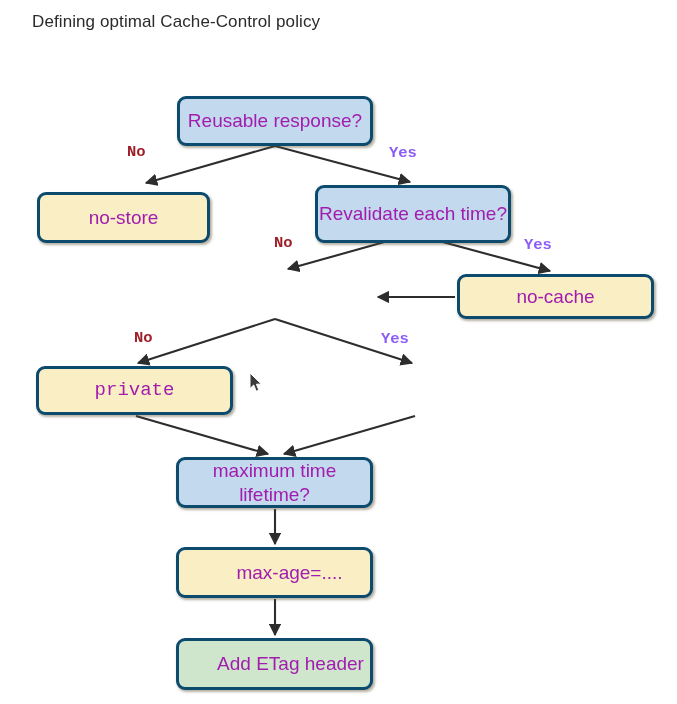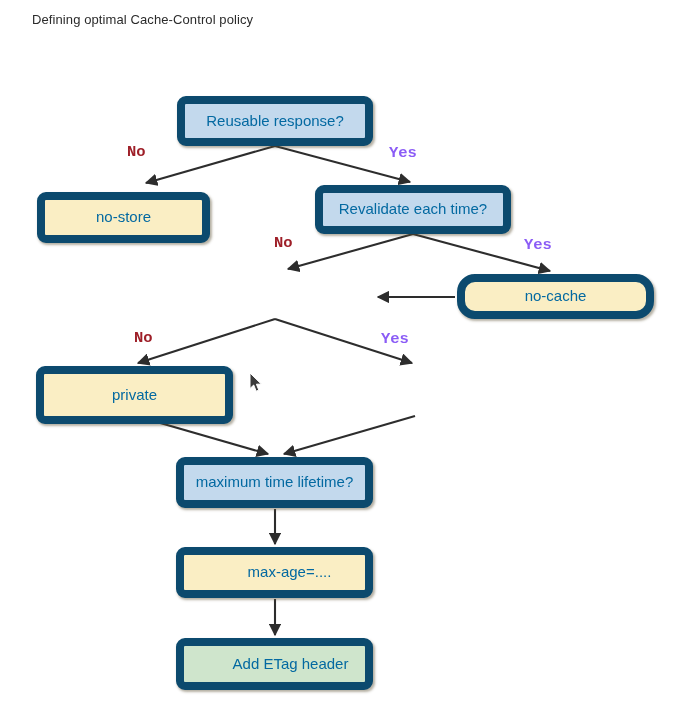--- a/index.html
+++ b/index.html
@@ -14,44 +14,44 @@
     position: relative;
     width: 677px;
     height: 704px;
     background: #ffffff;
     overflow: hidden;
   }
   #title {
     position: absolute;
     left: 32px;
     top: 12px;
-    font-size: 13px;
+    font-size: 17px;
     color: #2b2b2b;
     letter-spacing: 0.1px;
     white-space: nowrap;
   }
   svg#edges {
     position: absolute;
     left: 0;
     top: 0;
     width: 677px;
     height: 704px;
     pointer-events: none;
   }
   .node {
     position: absolute;
     box-sizing: border-box;
-    border: 8px solid #0c4a6e;
+    border: 3px solid #0c4a6e;
     border-radius: 9px;
     display: flex;
     align-items: center;
     justify-content: center;
     text-align: center;
-    font-size: 15px;
-    color: #0369a1;
+    font-size: 19px;
+    color: #a21caf;
     line-height: 1.25;
     box-shadow: 1.5px 2px 2.5px rgba(90,80,50,0.45);
     z-index: 2;
   }
   .node.decision { background: #c3d9ed; }
   .node.action   { background: #faeec4; }
   .node.final    { background: #cfe5cc; padding-left: 32px; }
 
   .elabel {
     position: absolute;
@@ -95,30 +95,30 @@
   </svg>
 
   <div class="node decision" style="left:177px;top:96px;width:196px;height:50px;">
     <span>Reusable response?</span>
   </div>
 
   <div class="node action" style="left:37px;top:192px;width:173px;height:51px;">
     <span>no-store</span>
   </div>
 
-  <div class="node decision" style="left:315px;top:185px;width:196px;height:49px;">
+  <div class="node decision" style="left:315px;top:185px;width:196px;height:58px;">
     <span>Revalidate each time?</span>
   </div>
 
 
-  <div class="node action" style="left:457px;top:274px;width:197px;height:45px;border-radius:18px;">
+  <div class="node action" style="left:457px;top:274px;width:197px;height:45px;">
     <span>no-cache</span>
   </div>
 
-  <div class="node action" style="left:36px;top:366px;width:197px;height:58px;">
+  <div class="node action" style="left:36px;top:366px;width:197px;height:49px;font-family:Liberation Mono, monospace;">
     <span>private</span>
   </div>
 
 
   <div class="node decision" style="left:176px;top:457px;width:197px;height:51px;">
     <span>maximum time lifetime?</span>
   </div>
 
   <div class="node action" style="left:176px;top:547px;width:197px;height:51px;padding-left:30px;">
     <span>max-age=....</span>

